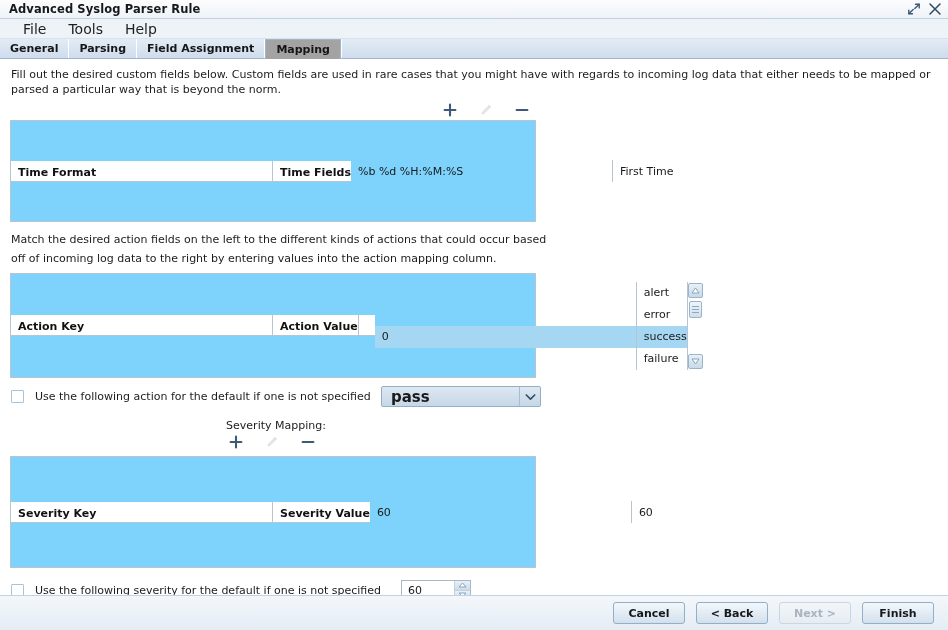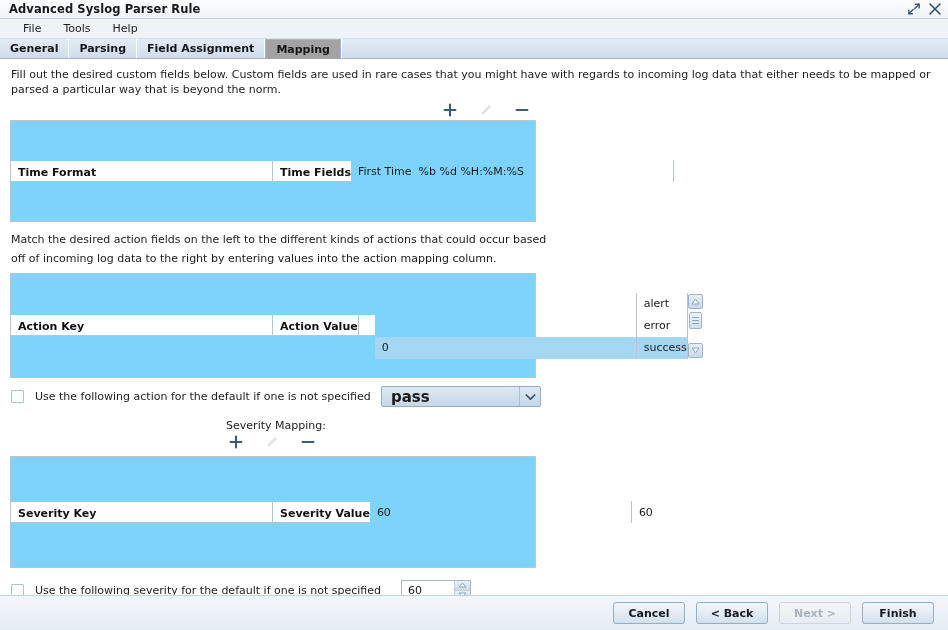--- a/index.html
+++ b/index.html
@@ -44,21 +44,21 @@
   .menubar {
     height: 20px;
     background: #eef3f8;
     border-bottom: 1px solid #d7e2ec;
     display: flex; align-items: center;
     padding-left: 12px;
     flex: 0 0 auto;
   }
   .menu-item {
     padding: 2px 11px;
-    font-size: 11px;
+    font-size: 14px;
     color: #1e1e1e;
     cursor: default;
     white-space: nowrap;
   }
 
   
   .tabbar {
     height: 20px;
     background: #ffffff;
     display: flex; align-items: stretch;
@@ -370,22 +370,22 @@
     </div>
 
     <div class="tbl" style="height:102px">
       <div class="tbl-head">
         <div class="th c1">Time Format</div>
         <div class="th c2">Time Fields</div>
       </div>
       <div class="tbl-body">
         <div class="grid">
           <div class="trow">
+            <div class="td c1">%b %d %H:%M:%S</div>
             <div class="td c2">First Time</div>
-            <div class="td c1">%b %d %H:%M:%S</div>
           </div>
           <div class="filler">
             <div class="c1"></div>
               <div class="c2"></div>
           </div>
         </div>
       </div>
     </div>
 
     <div class="desc2">Match the desired action fields on the left to the different kinds of actions that could occur based off of incoming log data to the right by entering values into the action mapping column.</div>
@@ -402,20 +402,24 @@
             <div class="td c1"></div>
             <div class="td c2">alert</div>
           </div>
           <div class="trow">
             <div class="td c1"></div>
             <div class="td c2">error</div>
           </div>
           <div class="trow sel">
             <div class="td c1">0</div>
             <div class="td c2">success</div>
+          </div>
+          <div class="trow">
+            <div class="td c1"></div>
+            <div class="td c2">failure</div>
           </div>
           <div class="filler">
             <div class="c1"></div>
               <div class="c2"></div>
           </div>
         </div>
         <div class="vscroll">
           <div class="sc-btn">
             <svg width="9" height="7" viewBox="0 0 9 7">
                 <path d="M4.5 1 L8 6 L1 6 Z" fill="#ffffff" stroke="#7e9bb5" stroke-width=".9" stroke-linejoin="round"></path>

